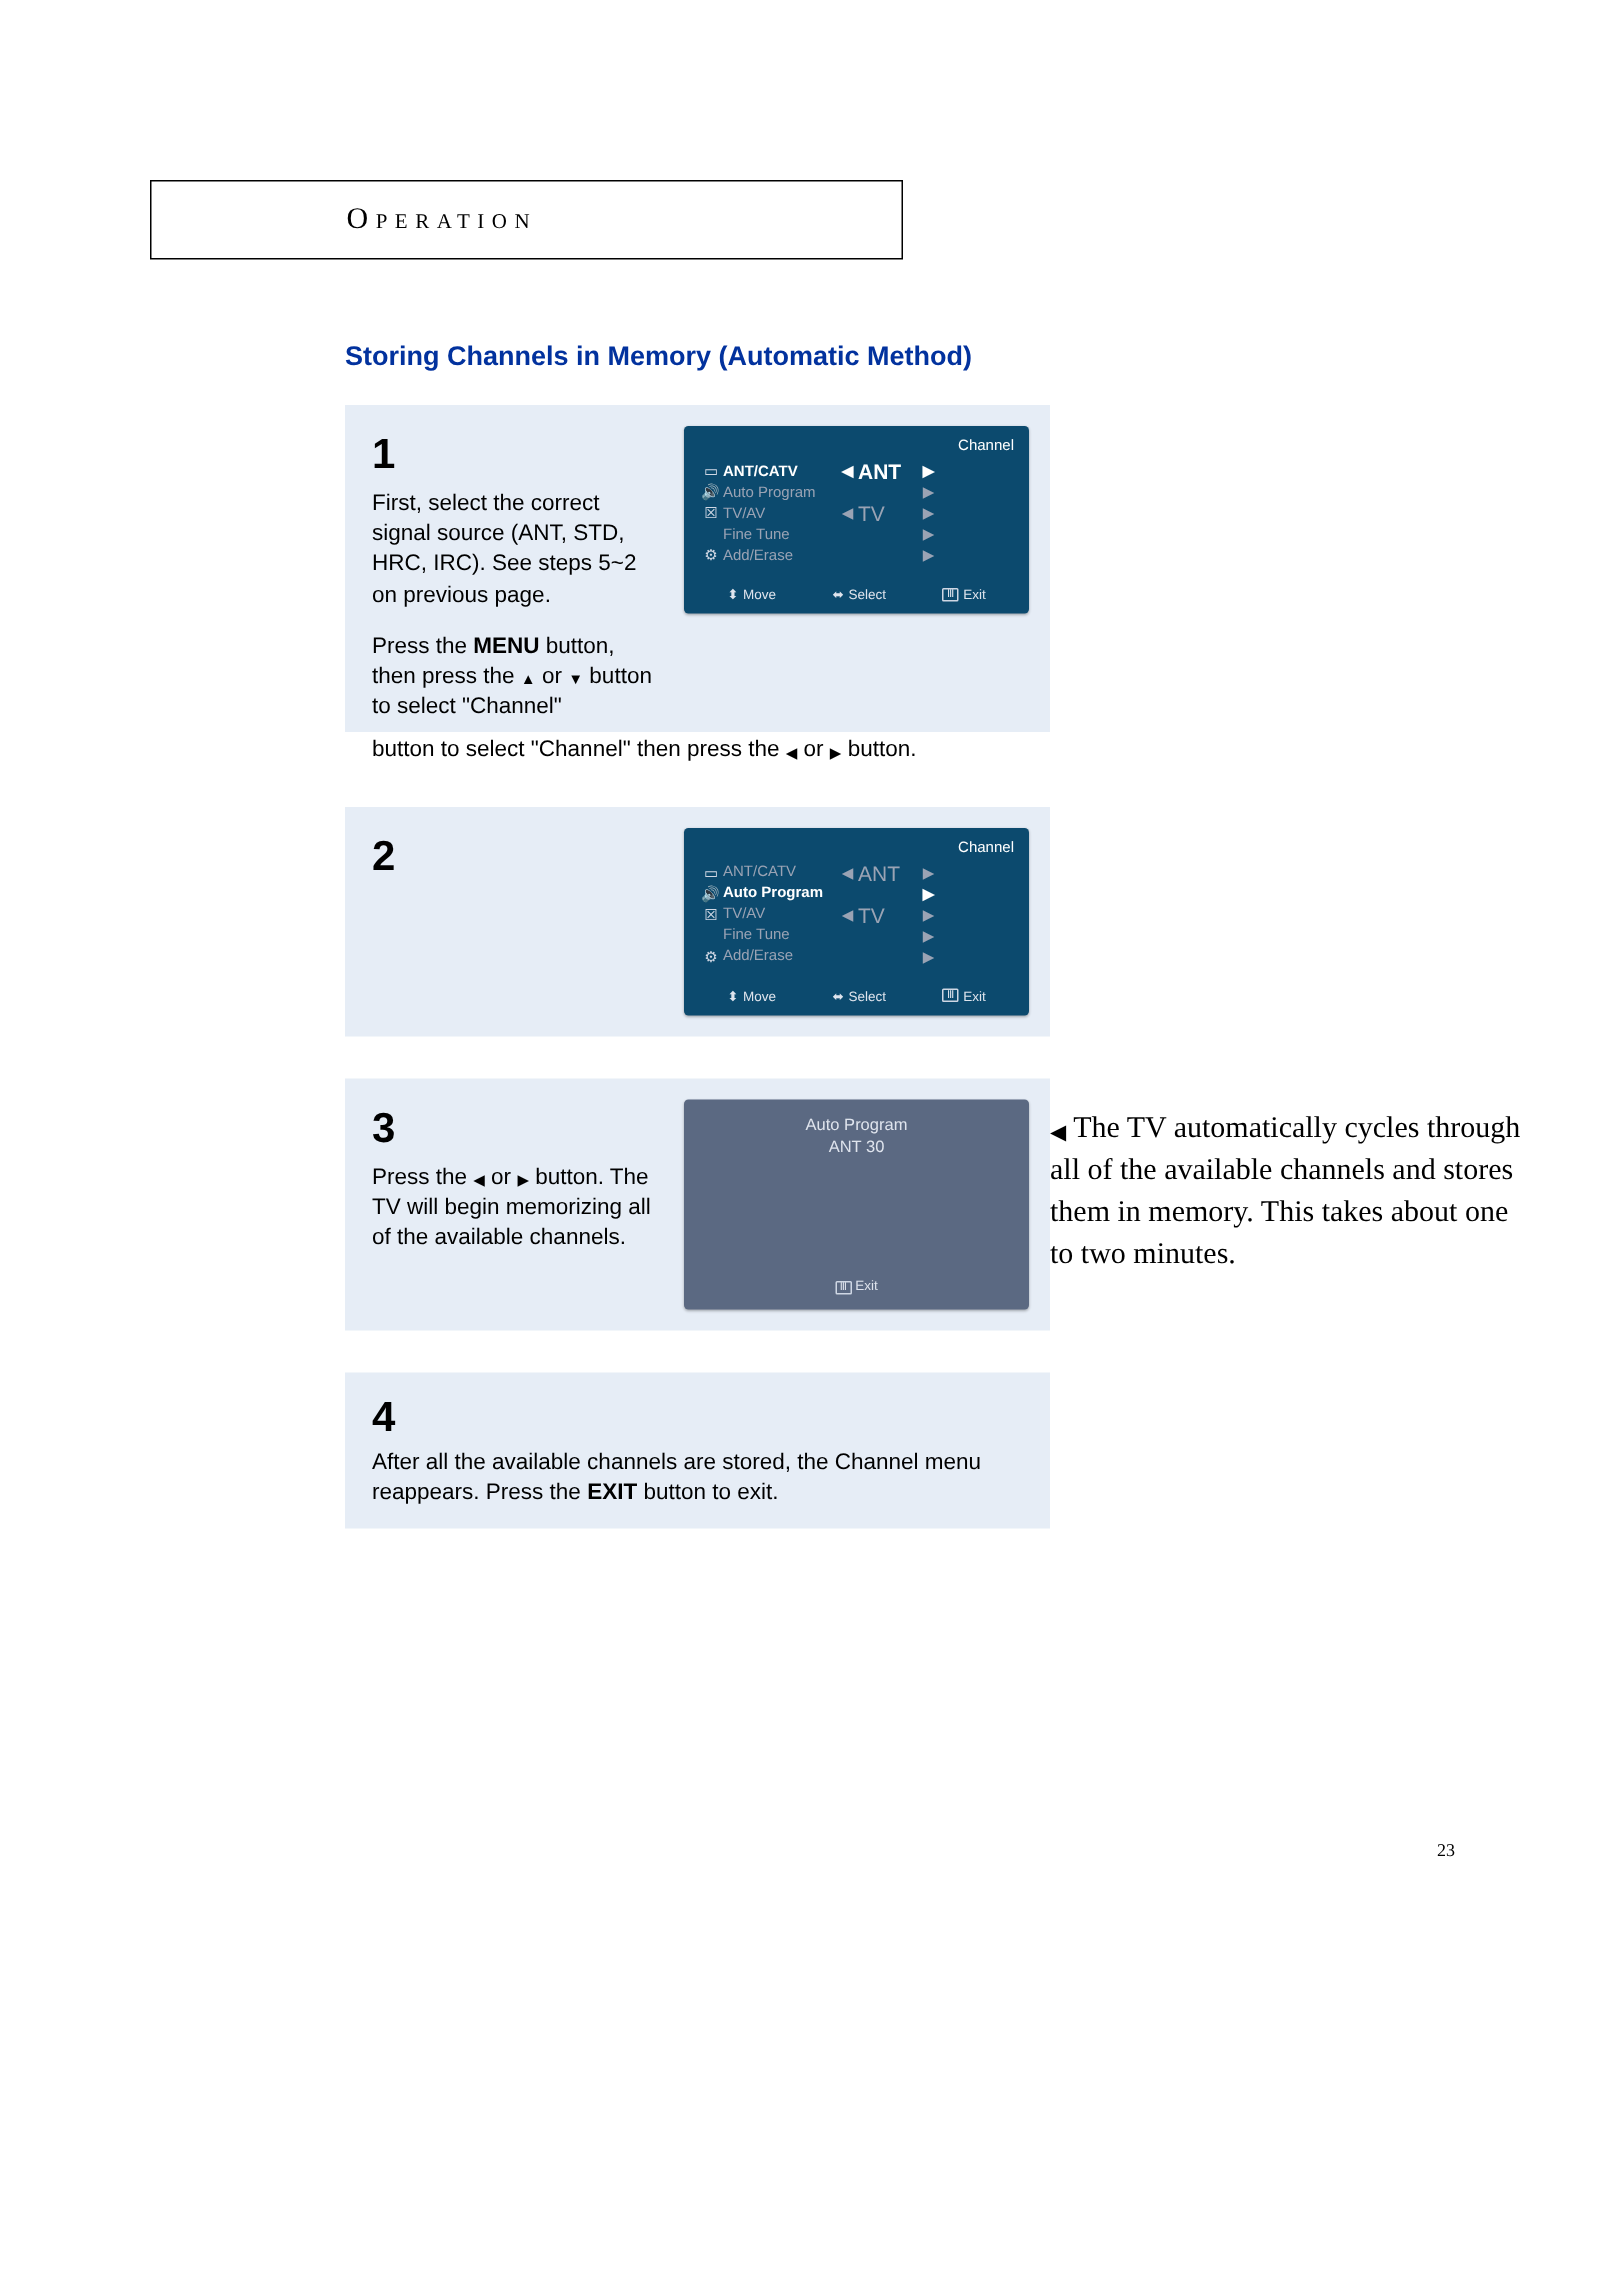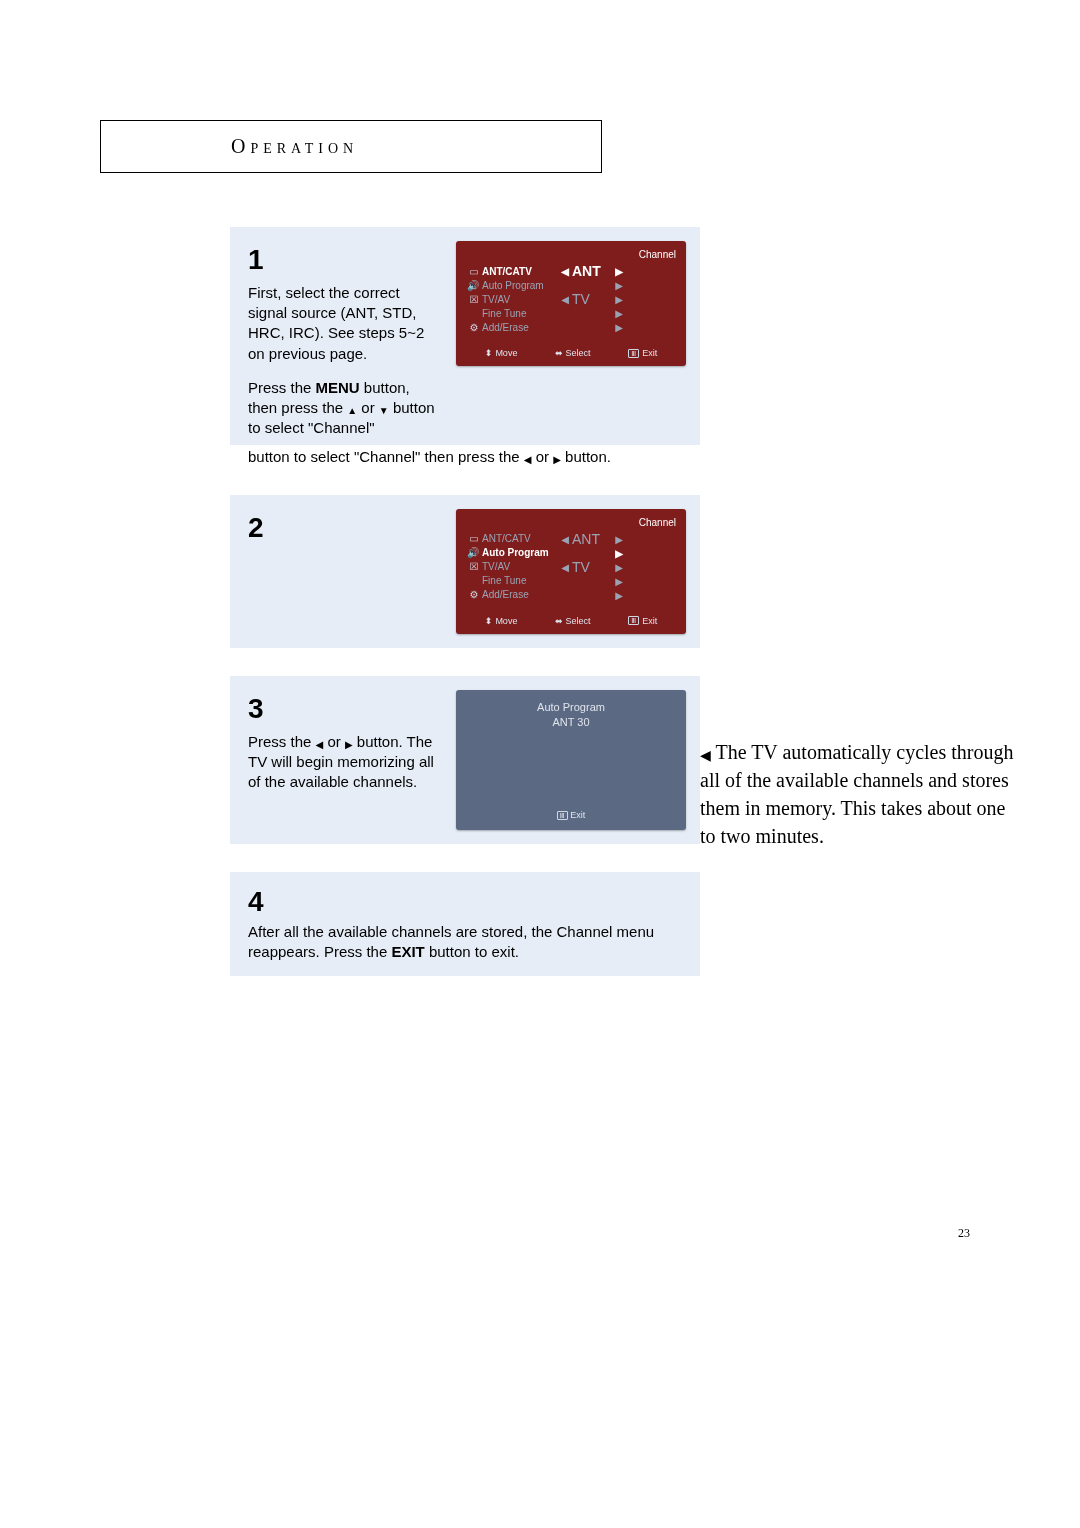--- a/index.html
+++ b/index.html
@@ -52,21 +52,21 @@
     line-height: 1.35;
     flex-shrink: 0;
     font-family: "Helvetica Neue", Arial, sans-serif;
   }
   .step-num {
     font-size: 28px;
     font-weight: 900;
     margin-bottom: 4px;
   }
   .osd {
-    background: #7f1d1d;
+    background: #0c4a6e;
     color: #dfe4ed;
     font-size: 10px;
     width: 230px;
     padding: 8px 10px 8px 10px;
     border-radius: 3px;
     box-shadow: 0 1px 2px rgba(0,0,0,.3);
     box-sizing: border-box;
   }
   .osd-title {
     text-align: right;
@@ -159,20 +159,21 @@
   .overflow-text { margin-left:130px; width:470px; font-size:15px; line-height:1.35; padding-left:18px; margin-top:-26px; margin-bottom:28px;}
   .step-panel.tight { padding-bottom:6px; }
 </style>
 </head>
 <body>
 
 <div class="page">
 
   <div class="header-box">Operation</div>
 
+  <div class="section-title">Storing Channels in Memory (Automatic Method)</div>
 
   <div class="step-panel tight">
     <div class="step-text">
       <div class="step-num">1</div>
       <div>First, select the correct signal source (ANT, STD, HRC, IRC). See steps 5~2 on previous page.</div>
       <div style="height:14px"></div>
       <div>
         <span>Press the </span><span class="bold">MENU</span><span> button, then press the </span><span class="tri tri-u"></span><span> or </span><span class="tri tri-d"></span><span> button to select "Channel"</span>
       </div>
     </div>

